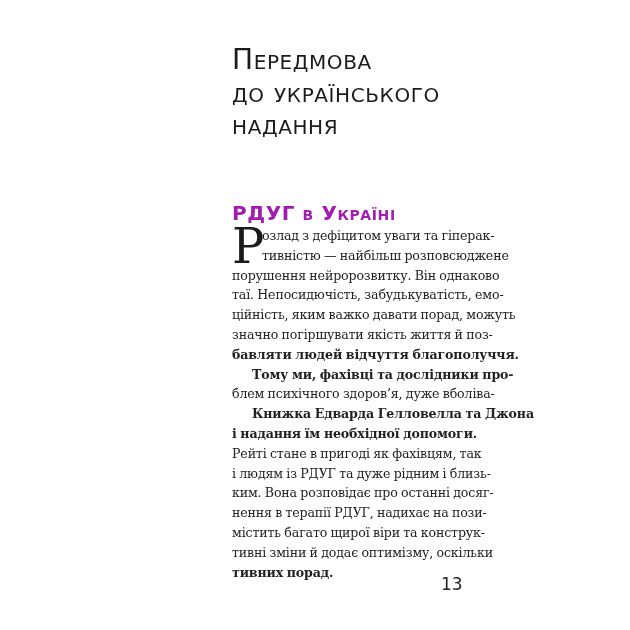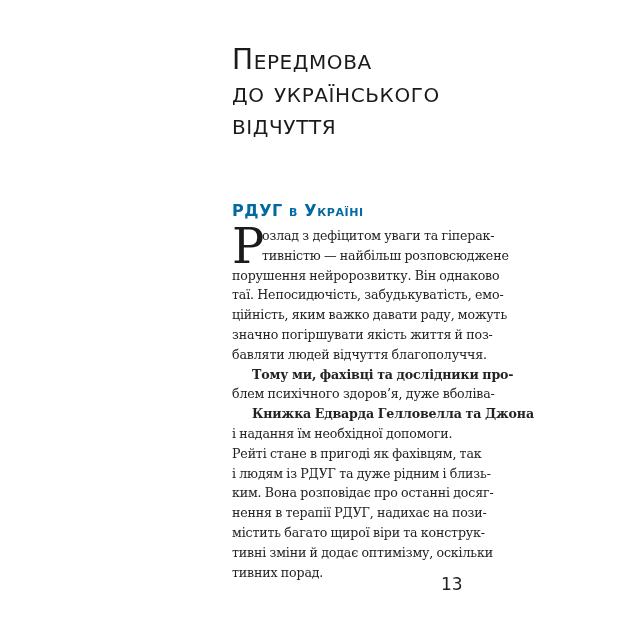--- a/index.html
+++ b/index.html
@@ -35,23 +35,23 @@
       margin: 0;
     }
     .title span { display: block; white-space: nowrap; }
     .subheading {
       position: absolute;
       left: 232px;
       top: 201px;
       font-family: "DejaVu Sans", sans-serif;
       font-weight: bold;
       font-variant: small-caps;
-      font-size: 16px;
+      font-size: 20px;
       letter-spacing: 0.6px;
-      color: #0369a1;
+      color: #a21caf;
       margin: 0;
       white-space: nowrap;
     }
     .body-text {
       position: absolute;
       left: 232px;
       top: 226px;
       width: 240px;
       font-family: "DejaVu Serif", serif;
       font-size: 12.6px;
@@ -62,20 +62,21 @@
     }
     .line {
       display: block;
       white-space: nowrap;
       height: 19.8px;
       text-align: justify;
       text-align-last: justify;
     }
     .line.last {
       text-align-last: left;
+      font-weight: bold;
     }
     .line.indent { padding-left: 20px; font-weight: bold; }
     .line.dc { padding-left: 30px; }
     .drop-cap {
       position: absolute;
       left: 232px;
       top: 222px;
       font-family: "DejaVu Serif", serif;
       font-size: 48px;
       line-height: 48px;
@@ -92,33 +93,33 @@
     }
   </style>
 </head>
 <body>
 
 <div class="page">
 
   <h1 class="title">
     <span>Передмова</span>
     <span>до українського</span>
-    <span>відчуття</span>
+    <span>надання</span>
   </h1>
 
   <h2 class="subheading">РДУГ в Україні</h2>
 
   <span class="drop-cap">Р</span>
 
   <div class="body-text">
     <span class="line dc">озлад з дефіцитом уваги та гіперак-</span>
     <span class="line dc">тивністю — найбільш розповсюджене</span>
     <span class="line">порушення нейророзвитку. Він однаково</span>
     <span class="line">таї. Непосидючість, забудькуватість, емо-</span>
-    <span class="line">ційність, яким важко давати раду, можуть</span>
+    <span class="line">ційність, яким важко давати порад, можуть</span>
     <span class="line">значно погіршувати якість життя й поз-</span>
     <span class="line last">бавляти людей відчуття благополуччя.</span>
     <span class="line indent">Тому ми, фахівці та дослідники про-</span>
     <span class="line">блем психічного здоров’я, дуже вболіва-</span>
     <span class="line indent">Книжка Едварда Гелловелла та Джона</span>
     <span class="line last">і надання їм необхідної допомоги.</span>
     <span class="line">Рейті стане в пригоді як фахівцям, так</span>
     <span class="line">і людям із РДУГ та дуже рідним і близь-</span>
     <span class="line">ким. Вона розповідає про останні досяг-</span>
     <span class="line">нення в терапії РДУГ, надихає на пози-</span>

